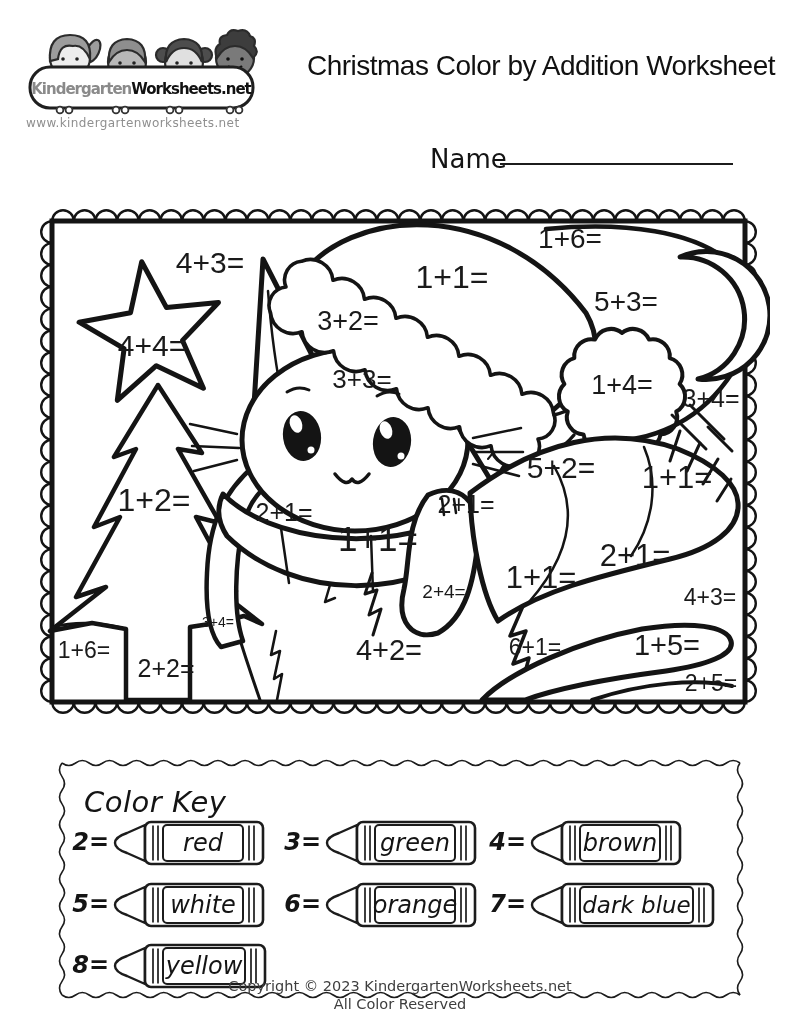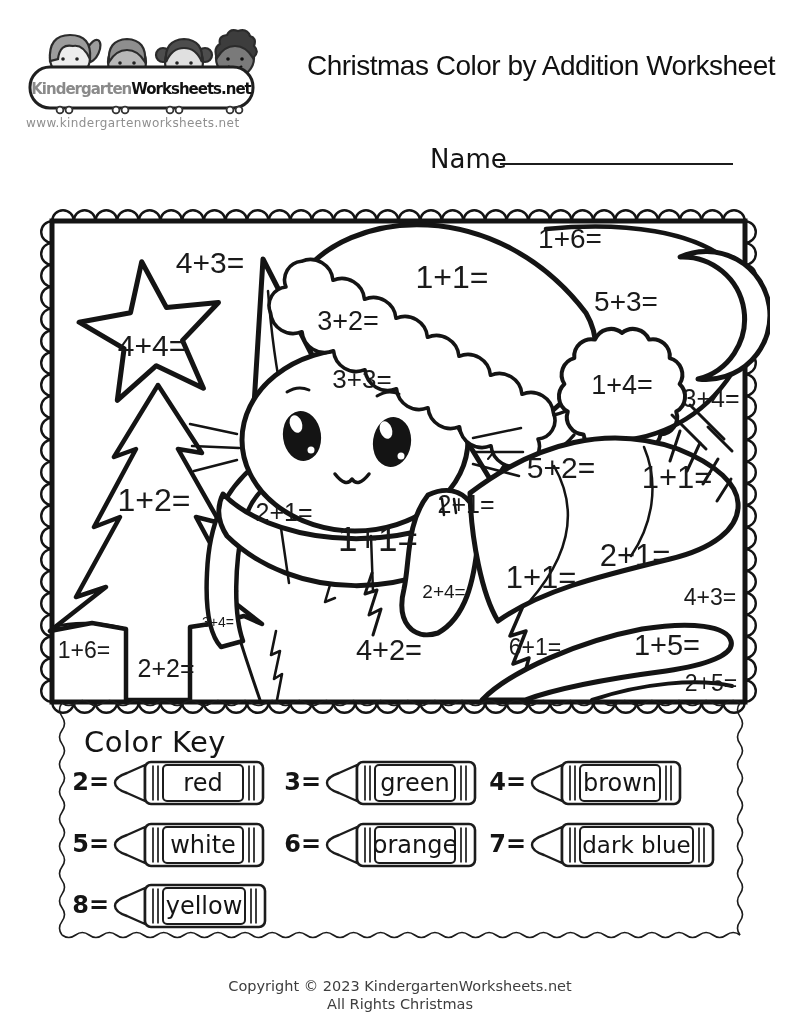--- a/index.html
+++ b/index.html
@@ -328,21 +328,21 @@
       <text x="637" y="450" text-anchor="middle" dominant-baseline="central" font-size="29">1+5=</text>
       <text x="681" y="488" text-anchor="middle" dominant-baseline="central" font-size="23">2+5=</text>
       <text x="505" y="452" text-anchor="middle" dominant-baseline="central" font-size="23">6+1=</text>
       <text x="359" y="455" text-anchor="middle" dominant-baseline="central" font-size="29">4+2=</text>
       <text x="188" y="427" text-anchor="middle" dominant-baseline="central" font-size="14">3+4=</text>
       <text x="136" y="473" text-anchor="middle" dominant-baseline="central" font-size="25">2+2=</text>
       <text x="54" y="455" text-anchor="middle" dominant-baseline="central" font-size="23">1+6=</text>
     </g>
 </svg>
 
-<div class="abs" style="left:0;top:692px;width:720px;height:260px;">
+<div class="abs" style="left:0;top:752px;width:720px;height:260px;font-style:italic;">
   <svg class="abs" id="colorkey-border-svg" style="left:50px;top:0px" width="700" height="252" viewBox="0 0 700 252">
     <g id="colorkey-border" stroke="#1c1c1c" stroke-width="1.6" fill="none">
         <path d="M 12,11 Q 18.8,16.0 25.6,11.0 Q 32.3,6.0 39.1,11.0 Q 45.9,16.0 52.7,11.0 Q 59.5,6.0 66.2,11.0 Q 73.0,16.0 79.8,11.0 Q 86.6,6.0 93.4,11.0 Q 100.1,16.0 106.9,11.0 Q 113.7,6.0 120.5,11.0 Q 127.3,16.0 134.0,11.0 Q 140.8,6.0 147.6,11.0 Q 154.4,16.0 161.2,11.0 Q 167.9,6.0 174.7,11.0 Q 181.5,16.0 188.3,11.0 Q 195.1,6.0 201.8,11.0 Q 208.6,16.0 215.4,11.0 Q 222.2,6.0 229.0,11.0 Q 235.7,16.0 242.5,11.0 Q 249.3,6.0 256.1,11.0 Q 262.9,16.0 269.6,11.0 Q 276.4,6.0 283.2,11.0 Q 290.0,16.0 296.8,11.0 Q 303.5,6.0 310.3,11.0 Q 317.1,16.0 323.9,11.0 Q 330.7,6.0 337.4,11.0 Q 344.2,16.0 351.0,11.0 Q 357.8,6.0 364.6,11.0 Q 371.3,16.0 378.1,11.0 Q 384.9,6.0 391.7,11.0 Q 398.5,16.0 405.2,11.0 Q 412.0,6.0 418.8,11.0 Q 425.6,16.0 432.4,11.0 Q 439.1,6.0 445.9,11.0 Q 452.7,16.0 459.5,11.0 Q 466.3,6.0 473.0,11.0 Q 479.8,16.0 486.6,11.0 Q 493.4,6.0 500.2,11.0 Q 506.9,16.0 513.7,11.0 Q 520.5,6.0 527.3,11.0 Q 534.1,16.0 540.8,11.0 Q 547.6,6.0 554.4,11.0 Q 561.2,16.0 568.0,11.0 Q 574.7,6.0 581.5,11.0 Q 588.3,16.0 595.1,11.0 Q 601.9,6.0 608.6,11.0 Q 615.4,16.0 622.2,11.0 Q 629.0,6.0 635.8,11.0 Q 642.5,16.0 649.3,11.0 Q 656.1,6.0 662.9,11.0 Q 669.7,16.0 676.4,11.0 Q 683.2,6.0 690.0,11.0"></path>
         <path d="M 12,243 Q 18.8,248.0 25.6,243.0 Q 32.3,238.0 39.1,243.0 Q 45.9,248.0 52.7,243.0 Q 59.5,238.0 66.2,243.0 Q 73.0,248.0 79.8,243.0 Q 86.6,238.0 93.4,243.0 Q 100.1,248.0 106.9,243.0 Q 113.7,238.0 120.5,243.0 Q 127.3,248.0 134.0,243.0 Q 140.8,238.0 147.6,243.0 Q 154.4,248.0 161.2,243.0 Q 167.9,238.0 174.7,243.0 Q 181.5,248.0 188.3,243.0 Q 195.1,238.0 201.8,243.0 Q 208.6,248.0 215.4,243.0 Q 222.2,238.0 229.0,243.0 Q 235.7,248.0 242.5,243.0 Q 249.3,238.0 256.1,243.0 Q 262.9,248.0 269.6,243.0 Q 276.4,238.0 283.2,243.0 Q 290.0,248.0 296.8,243.0 Q 303.5,238.0 310.3,243.0 Q 317.1,248.0 323.9,243.0 Q 330.7,238.0 337.4,243.0 Q 344.2,248.0 351.0,243.0 Q 357.8,238.0 364.6,243.0 Q 371.3,248.0 378.1,243.0 Q 384.9,238.0 391.7,243.0 Q 398.5,248.0 405.2,243.0 Q 412.0,238.0 418.8,243.0 Q 425.6,248.0 432.4,243.0 Q 439.1,238.0 445.9,243.0 Q 452.7,248.0 459.5,243.0 Q 466.3,238.0 473.0,243.0 Q 479.8,248.0 486.6,243.0 Q 493.4,238.0 500.2,243.0 Q 506.9,248.0 513.7,243.0 Q 520.5,238.0 527.3,243.0 Q 534.1,248.0 540.8,243.0 Q 547.6,238.0 554.4,243.0 Q 561.2,248.0 568.0,243.0 Q 574.7,238.0 581.5,243.0 Q 588.3,248.0 595.1,243.0 Q 601.9,238.0 608.6,243.0 Q 615.4,248.0 622.2,243.0 Q 629.0,238.0 635.8,243.0 Q 642.5,248.0 649.3,243.0 Q 656.1,238.0 662.9,243.0 Q 669.7,248.0 676.4,243.0 Q 683.2,238.0 690.0,243.0"></path>
         <path d="M 12,11 Q 7.0,17.8 12.0,24.6 Q 17.0,31.5 12.0,38.3 Q 7.0,45.1 12.0,51.9 Q 17.0,58.8 12.0,65.6 Q 7.0,72.4 12.0,79.2 Q 17.0,86.1 12.0,92.9 Q 7.0,99.7 12.0,106.5 Q 17.0,113.4 12.0,120.2 Q 7.0,127.0 12.0,133.8 Q 17.0,140.6 12.0,147.5 Q 7.0,154.3 12.0,161.1 Q 17.0,167.9 12.0,174.8 Q 7.0,181.6 12.0,188.4 Q 17.0,195.2 12.0,202.1 Q 7.0,208.9 12.0,215.7 Q 17.0,222.5 12.0,229.4 Q 7.0,236.2 12.0,243.0"></path>
         <path d="M 690,11 Q 685.0,17.8 690.0,24.6 Q 695.0,31.5 690.0,38.3 Q 685.0,45.1 690.0,51.9 Q 695.0,58.8 690.0,65.6 Q 685.0,72.4 690.0,79.2 Q 695.0,86.1 690.0,92.9 Q 685.0,99.7 690.0,106.5 Q 695.0,113.4 690.0,120.2 Q 685.0,127.0 690.0,133.8 Q 695.0,140.6 690.0,147.5 Q 685.0,154.3 690.0,161.1 Q 695.0,167.9 690.0,174.8 Q 685.0,181.6 690.0,188.4 Q 695.0,195.2 690.0,202.1 Q 685.0,208.9 690.0,215.7 Q 695.0,222.5 690.0,229.4 Q 685.0,236.2 690.0,243.0"></path>
       </g>
   </svg>
   <div class="abs" id="color-key-title" style="top:33px">Color Key</div>
   <div class="abs" id="crayons" style="left:0;top:0;width:800px;height:252px;">
@@ -435,14 +435,14 @@
           <line x1="143" y1="3.5" x2="143" y2="38.5" stroke-width="1.7"></line>
           <rect x="50" y="3" width="82" height="36" rx="4" stroke-width="2"></rect>
           <text x="91" y="21" text-anchor="middle" dominant-baseline="central" font-size="24" fill="#141414" stroke="none" font-family="'DejaVu Sans',sans-serif">yellow</text>
         </g>
       </svg>
     </div>
 </div>
 
 <div class="abs" id="footer">
   <div>Copyright © 2023 KindergartenWorksheets.net</div>
-  <div>All Rights Christmas</div>
+  <div>All Color Reserved</div>
 </div>
 
 </body></html>

